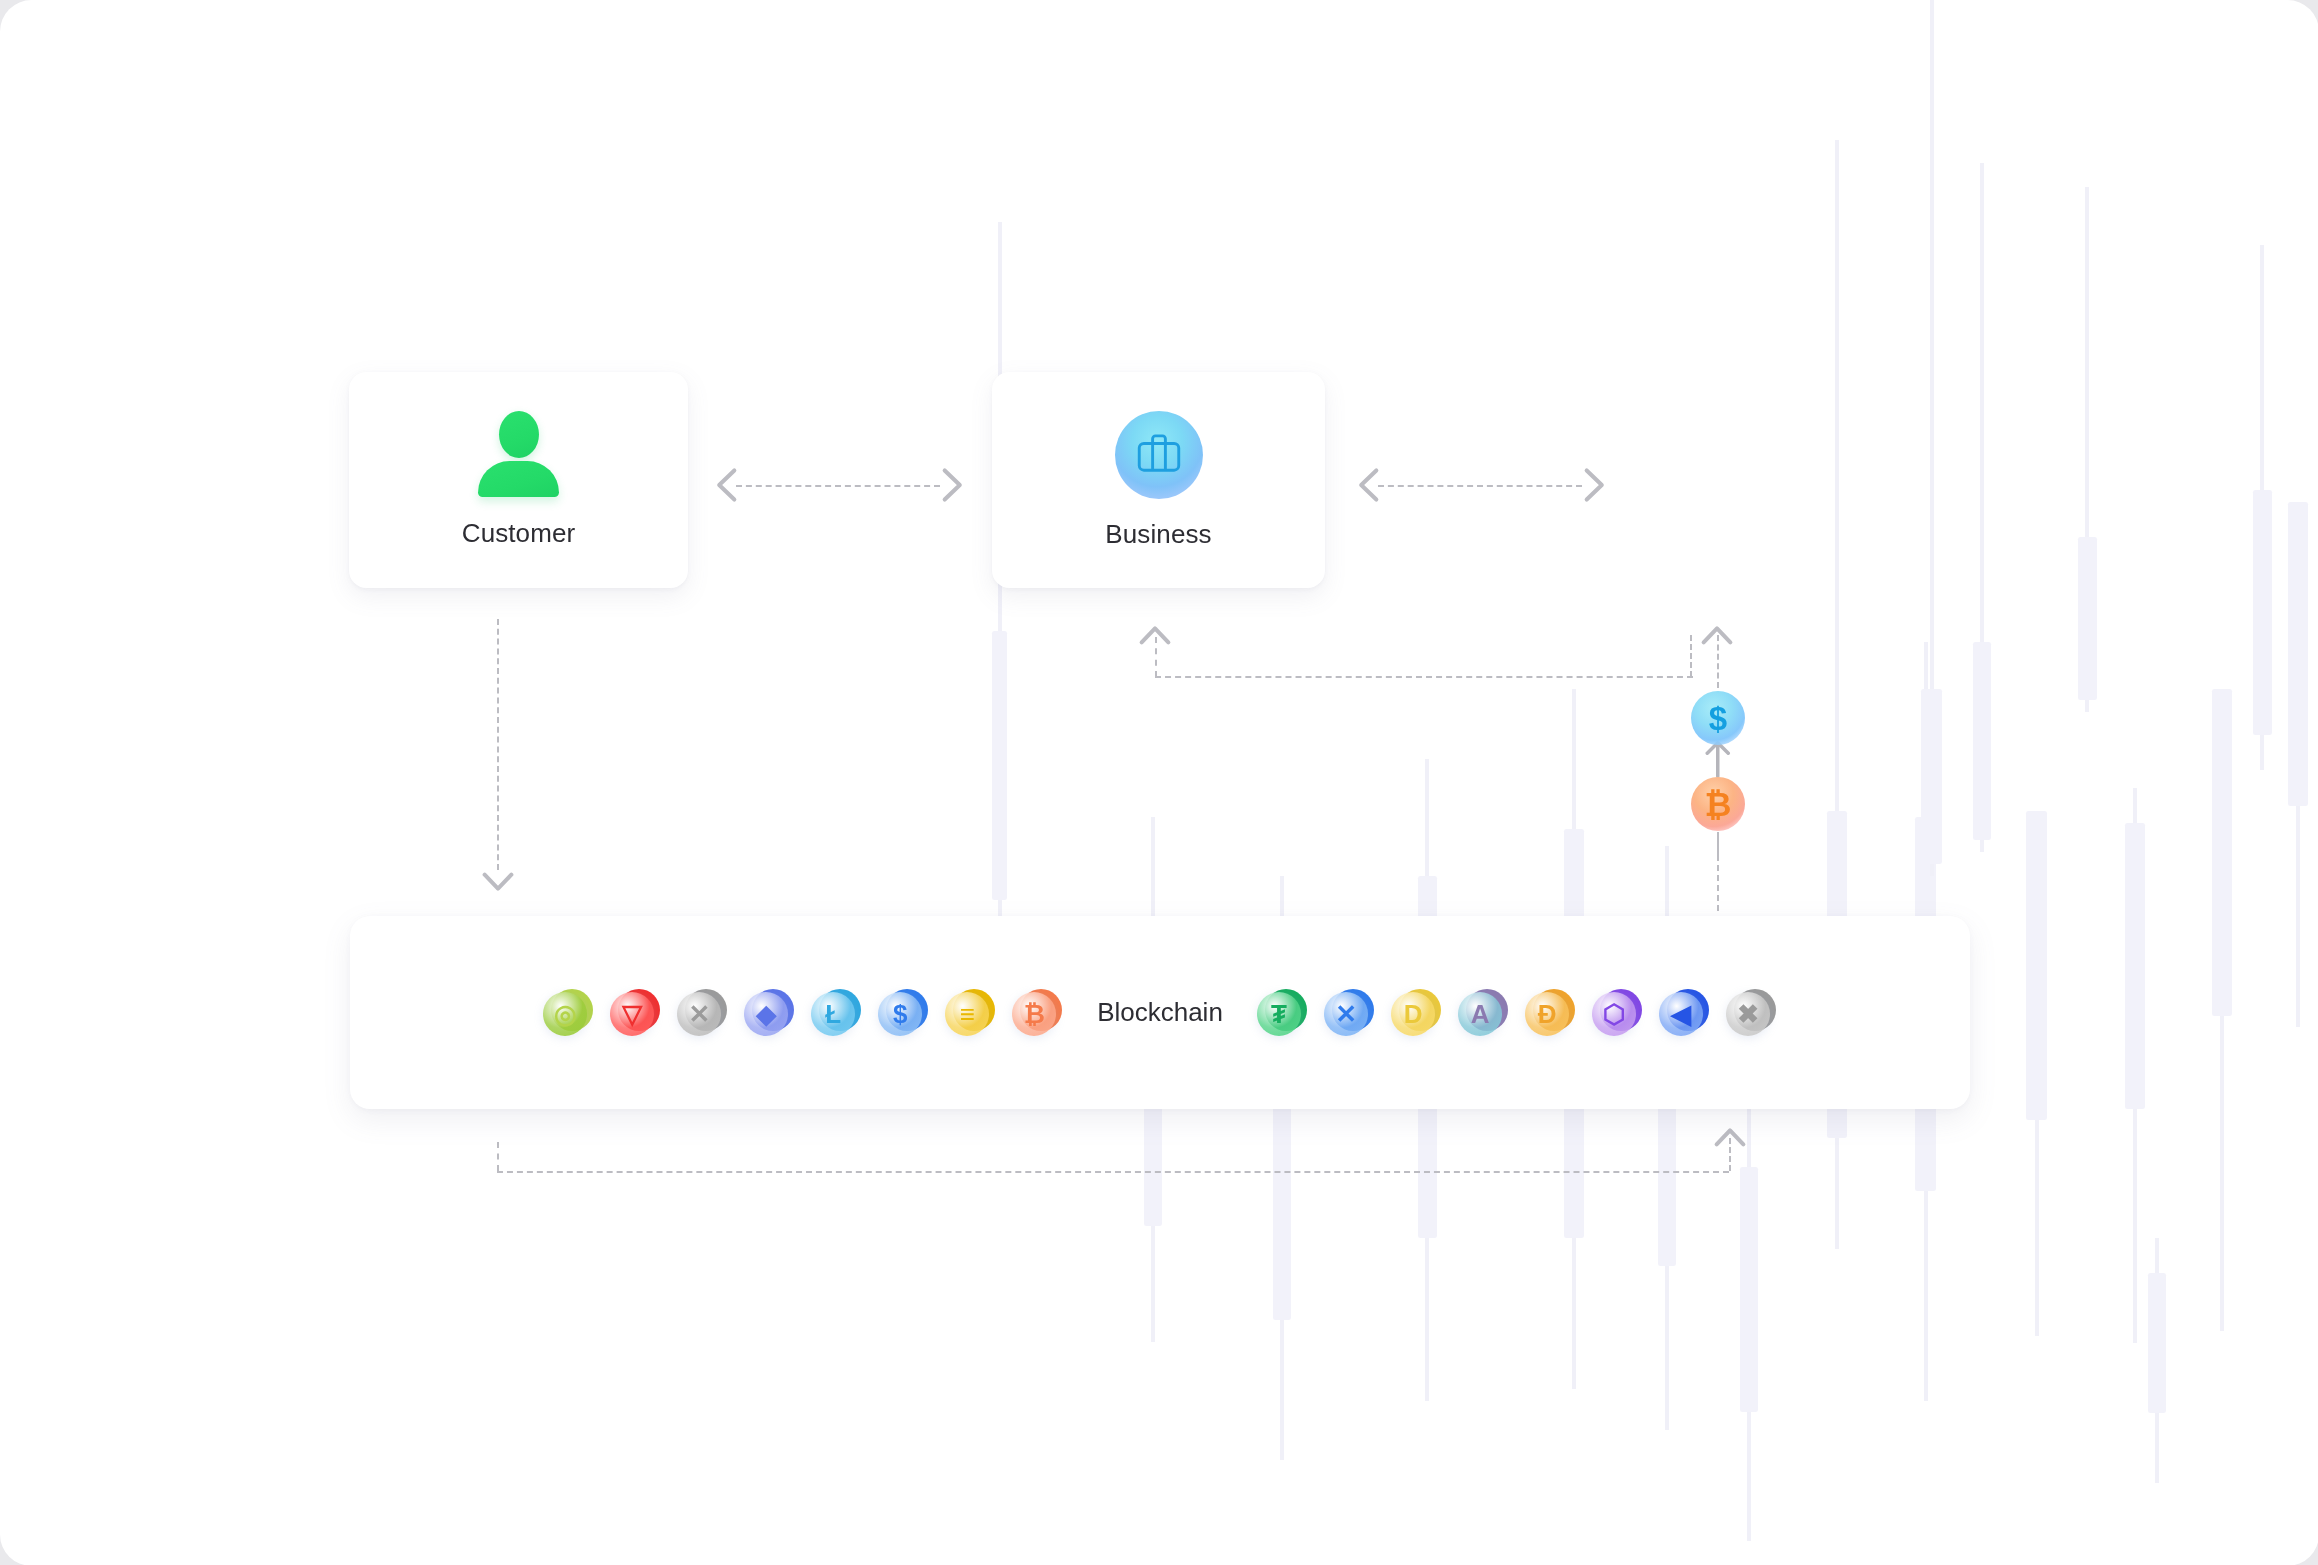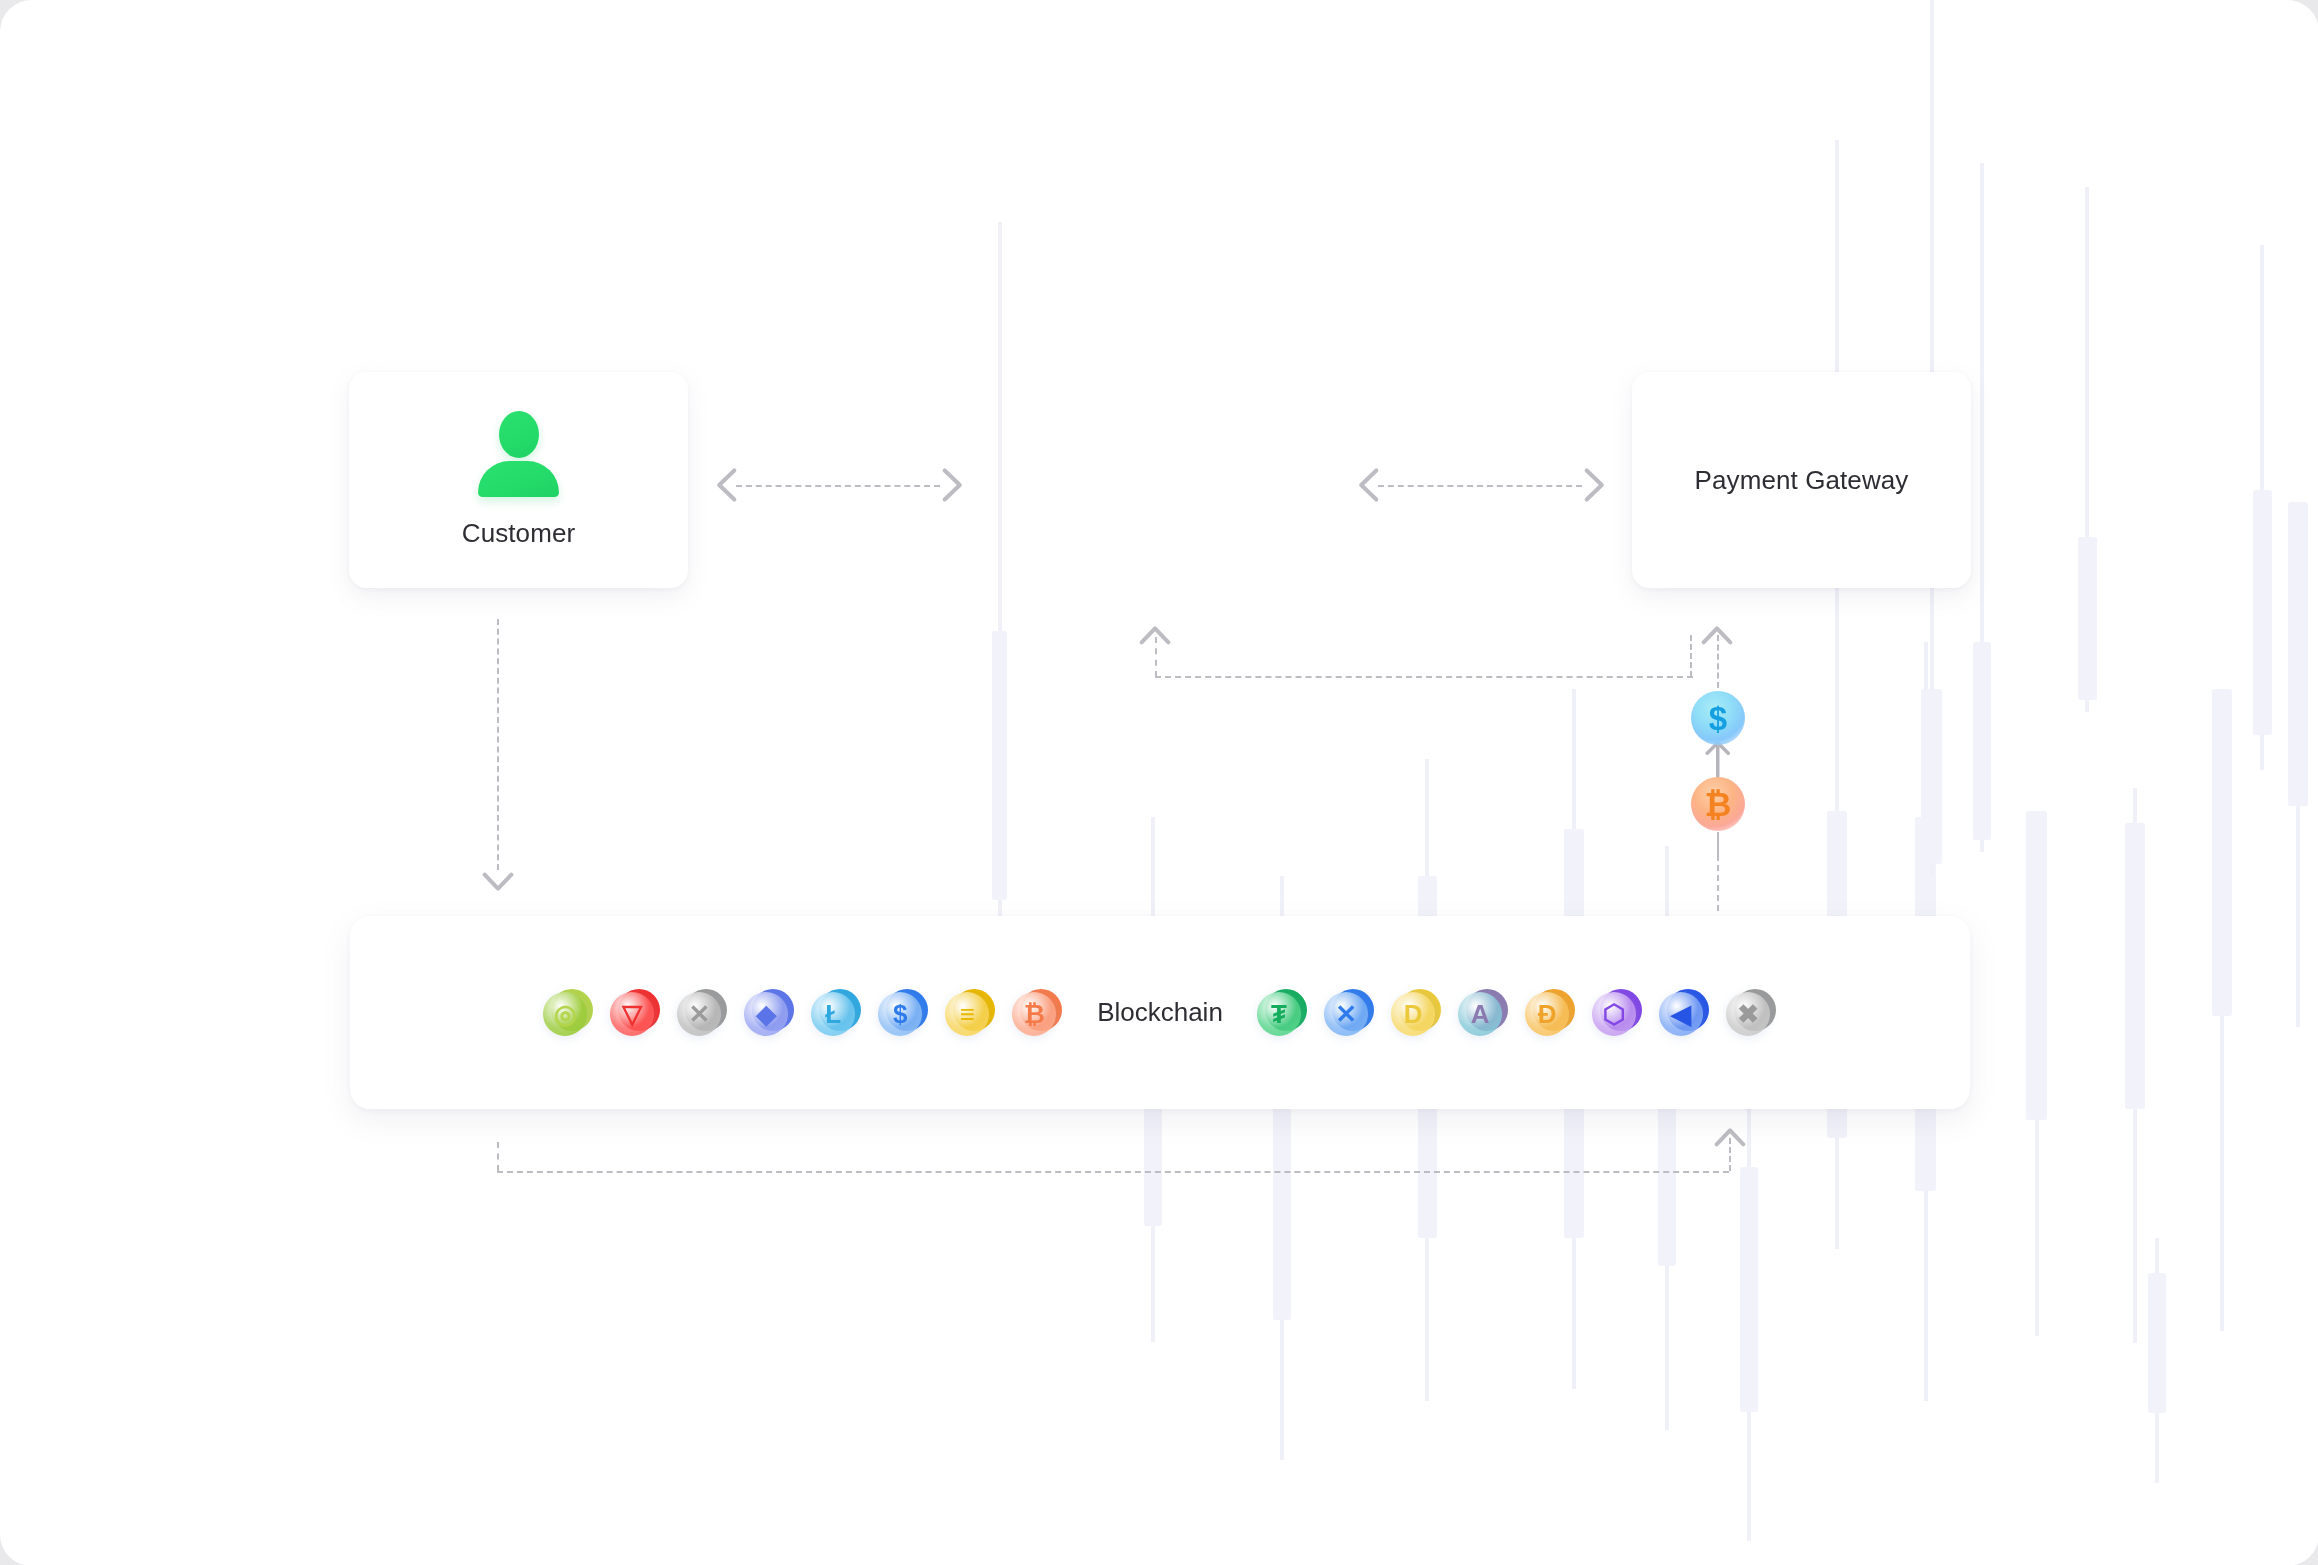--- a/index.html
+++ b/index.html
@@ -332,24 +332,33 @@
   </div>
 
   <div class="card" id="card-customer">
     <div class="person-icon">
       <div class="head"></div>
       <div class="body"></div>
     </div>
     <div class="card-label">Customer</div>
   </div>
 
-
-  <div class="card" id="card-gateway">
-    <div class="card-label">Payment Gateway</div>
-  </div>
+  <div class="card" id="card-business">
+    <div class="biz-badge">
+      <div class="glow"></div>
+      <svg width="46" height="43" viewBox="0 0 78 74">
+        <rect x="5" y="18" width="68" height="46" rx="8" ry="8" fill="none" stroke="#1e9fe0" stroke-width="5"></rect>
+        <path d="M28 18 L28 10 A5 5 0 0 1 33 5 L45 5 A5 5 0 0 1 50 10 L50 18" fill="none" stroke="#1e9fe0" stroke-width="5" stroke-linecap="round"></path>
+        <line x1="28" y1="18" x2="28" y2="64" stroke="#1e9fe0" stroke-width="5"></line>
+        <line x1="50" y1="18" x2="50" y2="64" stroke="#1e9fe0" stroke-width="5"></line>
+      </svg>
+    </div>
+    <div class="card-label">Business</div>
+  </div>
+
 
   <div class="vbadge" id="badge-dollar">
     <span>$</span>
   </div>
   <div class="vbadge" id="badge-btc">
     <span>₿</span>
   </div>
 
   <div class="card" id="card-blockchain">
     <div class="coin-row" id="coins-left">

